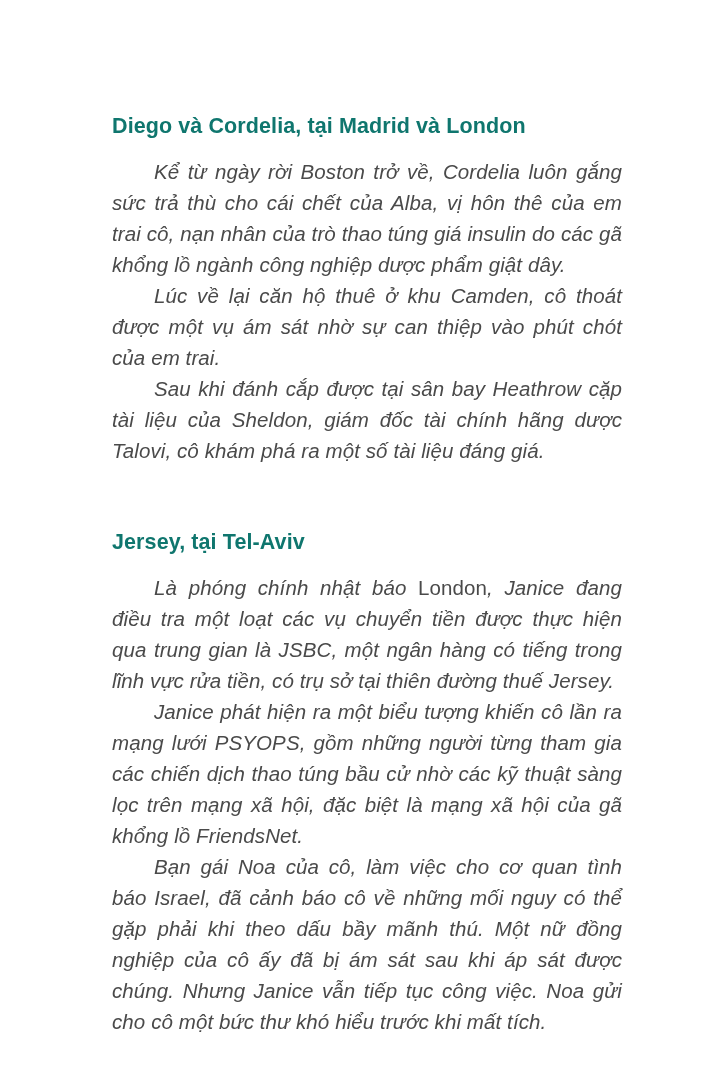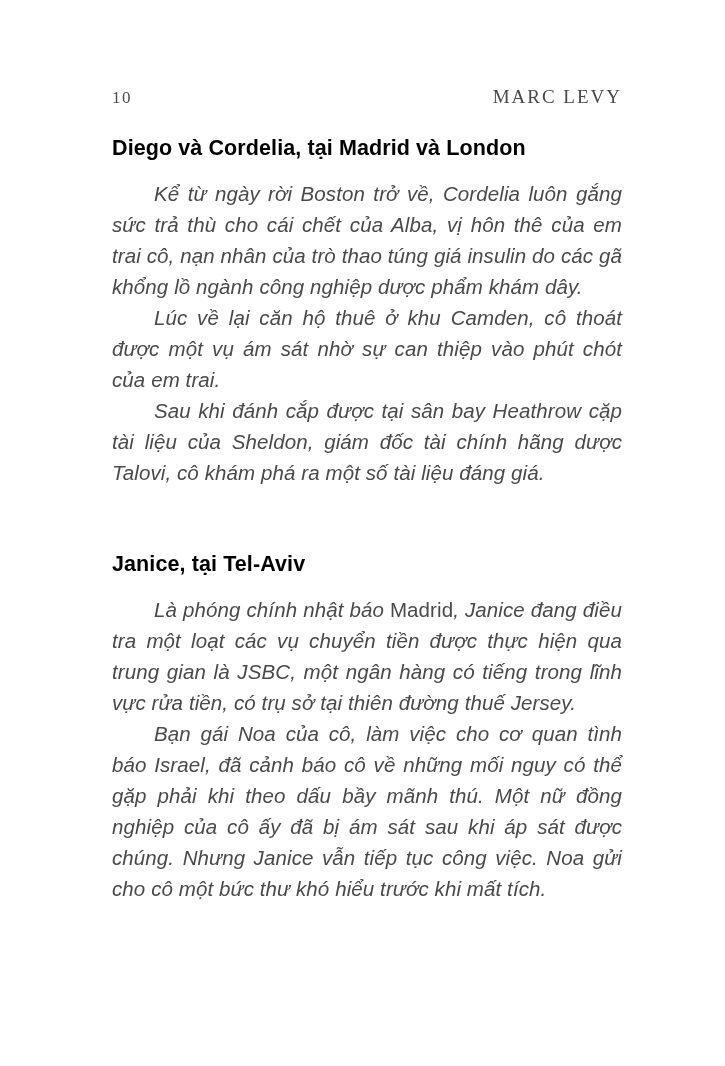--- a/index.html
+++ b/index.html
@@ -33,50 +33,47 @@
     font-size: 19px;
     letter-spacing: 2px;
     color: #484848;
   }
   .book-section-1 { margin-top: 28px; }
   .book-section-2 { margin-top: 64px; }
   .section-heading {
     font-family: "Liberation Sans", "DejaVu Sans", sans-serif;
     font-weight: bold;
     font-size: 21.5px;
-    color: #000000;
+    color: #0f766e;
     margin-bottom: 17px;
     letter-spacing: 0.1px;
   }
   .body-paragraph {
     font-size: 20.5px;
     line-height: 31px;
     color: #4a4a4a;
     text-align: justify;
     text-indent: 42px;
     font-style: italic;
     letter-spacing: 0.1px;
   }
   .body-paragraph .roman { font-style: normal; }
   .body-paragraph .italic { font-style: italic; }
 </style>
 </head>
 <body>
 
 <div class="page">
-  <div class="page-header">
-    <span class="page-number">10</span>
-    <span class="author-name">MARC LEVY</span>
-  </div>
   <div id="sections-root">
       <section class="book-section book-section-1">
         <h2 class="section-heading">Diego và Cordelia, tại Madrid và London</h2>
-        <p class="body-paragraph"><span class="italic">Kể từ ngày rời Boston trở về, Cordelia luôn gắng sức trả thù cho cái chết của Alba, vị hôn thê của em trai cô, nạn nhân của trò thao túng giá insulin do các gã khổng lồ ngành công nghiệp dược phẩm khám dây.</span></p>
+        <p class="body-paragraph"><span class="italic">Kể từ ngày rời Boston trở về, Cordelia luôn gắng sức trả thù cho cái chết của Alba, vị hôn thê của em trai cô, nạn nhân của trò thao túng giá insulin do các gã khổng lồ ngành công nghiệp dược phẩm giật dây.</span></p>
         <p class="body-paragraph"><span class="italic">Lúc về lại căn hộ thuê ở khu Camden, cô thoát được một vụ ám sát nhờ sự can thiệp vào phút chót của em trai.</span></p>
         <p class="body-paragraph"><span class="italic">Sau khi đánh cắp được tại sân bay Heathrow cặp tài liệu của Sheldon, giám đốc tài chính hãng dược Talovi, cô khám phá ra một số tài liệu đáng giá.</span></p>
       </section>
       <section class="book-section book-section-2">
-        <h2 class="section-heading">Janice, tại Tel-Aviv</h2>
-        <p class="body-paragraph"><span class="italic">Là phóng chính nhật báo </span><span class="roman">Madrid</span><span class="italic">, Janice đang điều tra một loạt các vụ chuyển tiền được thực hiện qua trung gian là JSBC, một ngân hàng có tiếng trong lĩnh vực rửa tiền, có trụ sở tại thiên đường thuế Jersey.</span></p>
+        <h2 class="section-heading">Jersey, tại Tel-Aviv</h2>
+        <p class="body-paragraph"><span class="italic">Là phóng chính nhật báo </span><span class="roman">London</span><span class="italic">, Janice đang điều tra một loạt các vụ chuyển tiền được thực hiện qua trung gian là JSBC, một ngân hàng có tiếng trong lĩnh vực rửa tiền, có trụ sở tại thiên đường thuế Jersey.</span></p>
+        <p class="body-paragraph"><span class="italic">Janice phát hiện ra một biểu tượng khiến cô lần ra mạng lưới PSYOPS, gồm những người từng tham gia các chiến dịch thao túng bầu cử nhờ các kỹ thuật sàng lọc trên mạng xã hội, đặc biệt là mạng xã hội của gã khổng lồ FriendsNet.</span></p>
         <p class="body-paragraph"><span class="italic">Bạn gái Noa của cô, làm việc cho cơ quan tình báo Israel, đã cảnh báo cô về những mối nguy có thể gặp phải khi theo dấu bầy mãnh thú. Một nữ đồng nghiệp của cô ấy đã bị ám sát sau khi áp sát được chúng. Nhưng Janice vẫn tiếp tục công việc. Noa gửi cho cô một bức thư khó hiểu trước khi mất tích.</span></p>
       </section>
     </div>
 </div>
 
 </body></html>

